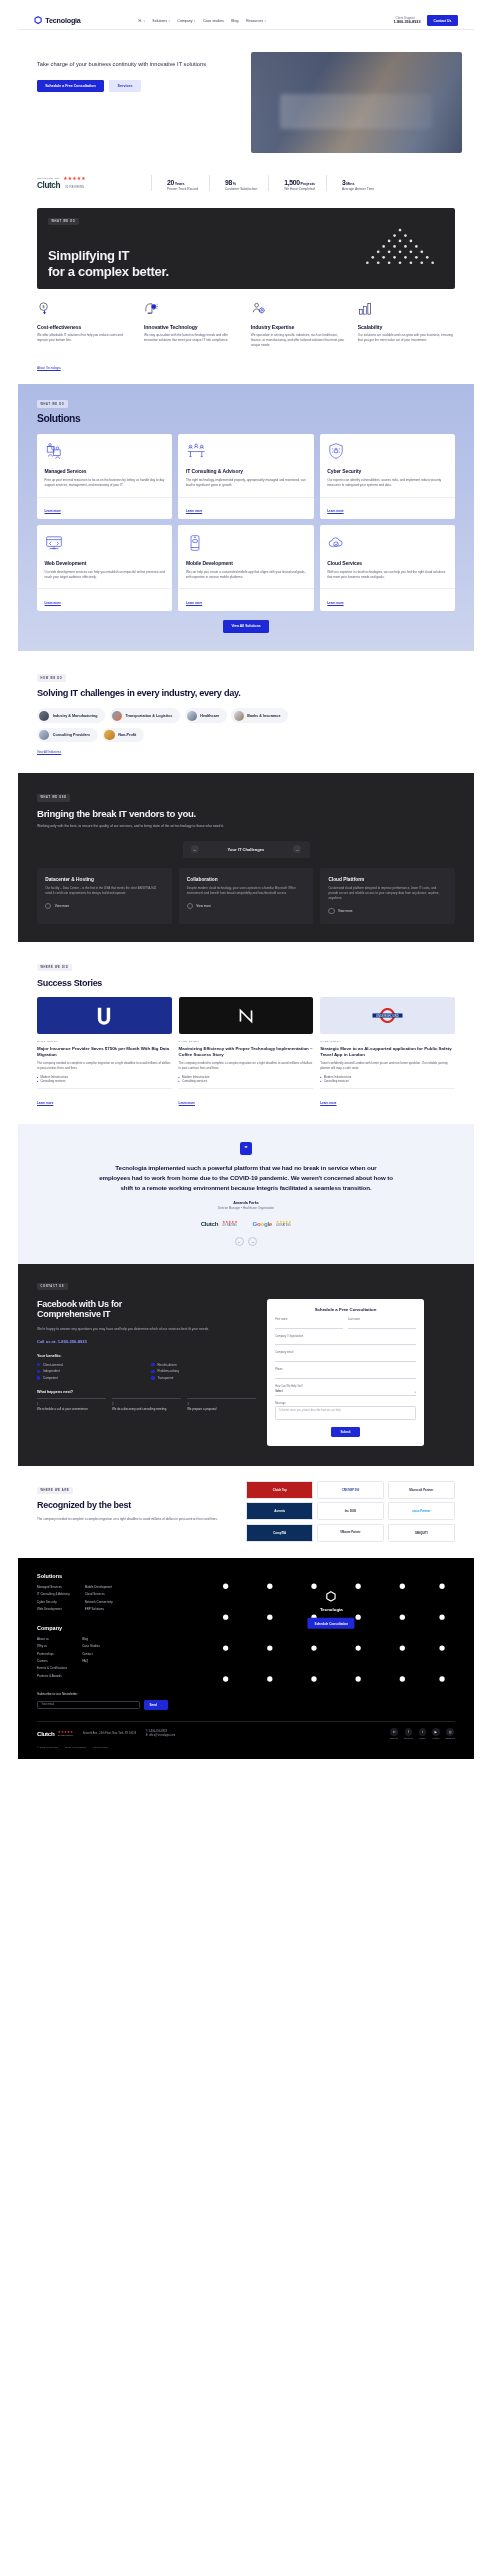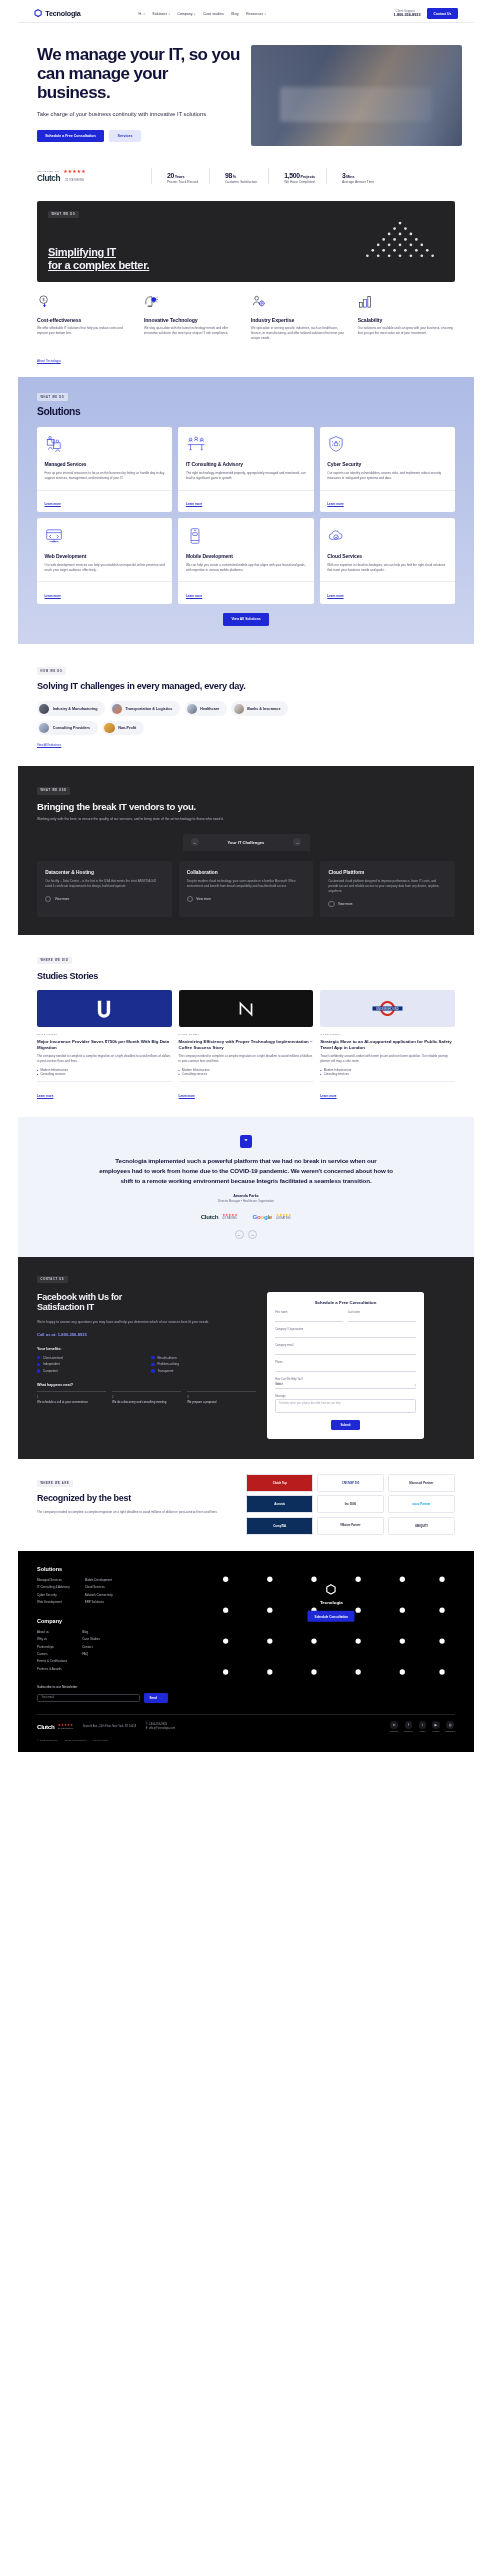--- a/index.html
+++ b/index.html
@@ -3,21 +3,21 @@
 <meta charset="utf-8">
 <style>
   * { box-sizing: border-box; margin: 0; padding: 0; }
   body {
     width: 492px;
     font-family: "Liberation Sans", sans-serif;
     background: #ffffff;
     color: #121331;
     -webkit-font-smoothing: antialiased;
   }
-  .wrap { width: 456px; margin: 5px auto; }
+  .wrap { width: 456px; margin: 12px auto; }
 
   
   .nav {
     height: 18px;
     display: flex;
     align-items: center;
     padding: 0 16.4px;
     border-bottom: 0.7px solid #e9e9ef;
     background: #fff;
   }
@@ -94,21 +94,21 @@
     background: #232326; border-radius: 2.1px; margin: 5.5px 19px 0;
     height: 81px; padding: 9.6px 11px; position: relative; overflow: hidden;
     display: flex; flex-direction: column; justify-content: flex-end;
   }
   .eyebrow {
     display: inline-block; background: rgba(255,255,255,.09); color: #d6d6e2;
     font-size: 2.6px; letter-spacing: 0.7px; font-weight: bold;
     padding: 2.1px 3.4px; border-radius: 1.4px; align-self: flex-start;
     position: absolute; top: 9.6px; left: 11px;
   }
-  .dark-banner-title { font-size: 11px; line-height: 1.22; font-weight: bold; color: #f2f2f7; letter-spacing: -0.3px; text-decoration: underline; }
+  .dark-banner-title { font-size: 13px; line-height: 1.22; font-weight: bold; color: #f2f2f7; letter-spacing: -0.3px; }
   .dots { position: absolute; right: 13.7px; top: 18px; }
 
   
   .features { display: flex; gap: 9.6px; padding: 12.3px 19px 8.2px; }
   .feature { flex: 1; }
   .feature-icon { height: 15px; margin-bottom: 5.5px; }
   .feature-title { font-size: 5.2px; font-weight: bold; color: #15153b; letter-spacing: -0.1px; }
   .feature-text { margin-top: 3.4px; font-size: 3.1px; line-height: 1.65; color: #5a5a72; }
   .about-link {
     margin: 9.6px 19px 0; font-size: 3.1px; color: #2a33c9;
@@ -330,21 +330,20 @@
         <div class="support-phone">1-800-356-8933</div>
       </div>
       <div class="btn-contact">Contact Us</div>
     </div>
   </div>
 
   
   <div class="hero">
     <div class="hero-grid">
       <div class="hero-left">
-        <div class="hero-title">We manage your IT, so you can manage your business.</div>
         <div class="hero-sub">Take charge of your business continuity with innovative IT solutions</div>
         <div class="hero-cta">
           <div class="btn-primary">Schedule a Free Consultation</div>
           <div class="btn-soft">Services</div>
         </div>
       </div>
       <div class="hero-img"></div>
     </div>
 
     <div class="stats">
@@ -575,21 +574,21 @@
       </div>
     </div>
     <div class="sol-btn-row">
       <div class="btn-viewall">View All Solutions</div>
     </div>
   </div>
 
   
   <div class="ind">
     <span class="eyebrow-lt" style="background:#f0f0f5">HOW WE DO</span>
-    <div class="ind-title">Solving IT challenges in every managed, every day.</div>
+    <div class="ind-title">Solving IT challenges in every industry, every day.</div>
     <div class="chips">
       <div class="chip">
         <div class="chip-av" style="background:linear-gradient(135deg,#6f7786,#3a3f4d)"></div>
         <span class="chip-label">Industry &amp; Manufacturing</span>
       </div>
       <div class="chip">
         <div class="chip-av" style="background:linear-gradient(135deg,#7aa2cd,#e0703a)"></div>
         <span class="chip-label">Transportation &amp; Logistics</span>
       </div>
       <div class="chip">
@@ -646,21 +645,21 @@
           <span class="vmore-dot"></span>
           <span class="vmore-l">View more</span>
         </div>
       </div>
     </div>
   </div>
 
   
   <div class="succ">
     <span class="eyebrow-lt" style="background:#f0f0f5">WHERE WE DID</span>
-    <div class="succ-title">Studies Stories</div>
+    <div class="succ-title">Success Stories</div>
     <div class="succ-grid">
 
       <div class="scard">
         <div class="scard-img" style="background:#1b2d8f">
           <svg width="18" height="20.5" viewBox="0 0 26 30">
             <path d="M4 4h5v16a4 4 0 008 0V4h5v16a9 9 0 01-18 0z" fill="#fff"></path>
           </svg>
         </div>
         <div class="scard-tag">CASE STUDY</div>
         <div class="scard-t">Major Insurance Provider Saves $750k per Month With Big Data Migration</div>
@@ -756,21 +755,21 @@
     </div>
   </div>
 
   
   <div class="partner">
     <span class="eyebrow" style="position:static;display:inline-block">CONTACT US</span>
     <div class="pgrid">
       <div class="pleft">
         <div class="p-title">
           <div>Facebook with Us for</div>
-          <div>Satisfaction IT</div>
+          <div>Comprehensive IT</div>
         </div>
         <div class="p-sub">We're happy to answer any questions you may have and help you determine which of our services best fit your needs.</div>
         <div class="p-call"><span>Call us at:</span> <span>1-800-356-8933</span></div>
         <div class="p-benef-label">Your benefits:</div>
         <div class="bene-grid">
           <div class="bene">
               <span class="bdot"></span>
               <span>Client-oriented</span>
             </div>
           <div class="bene">

